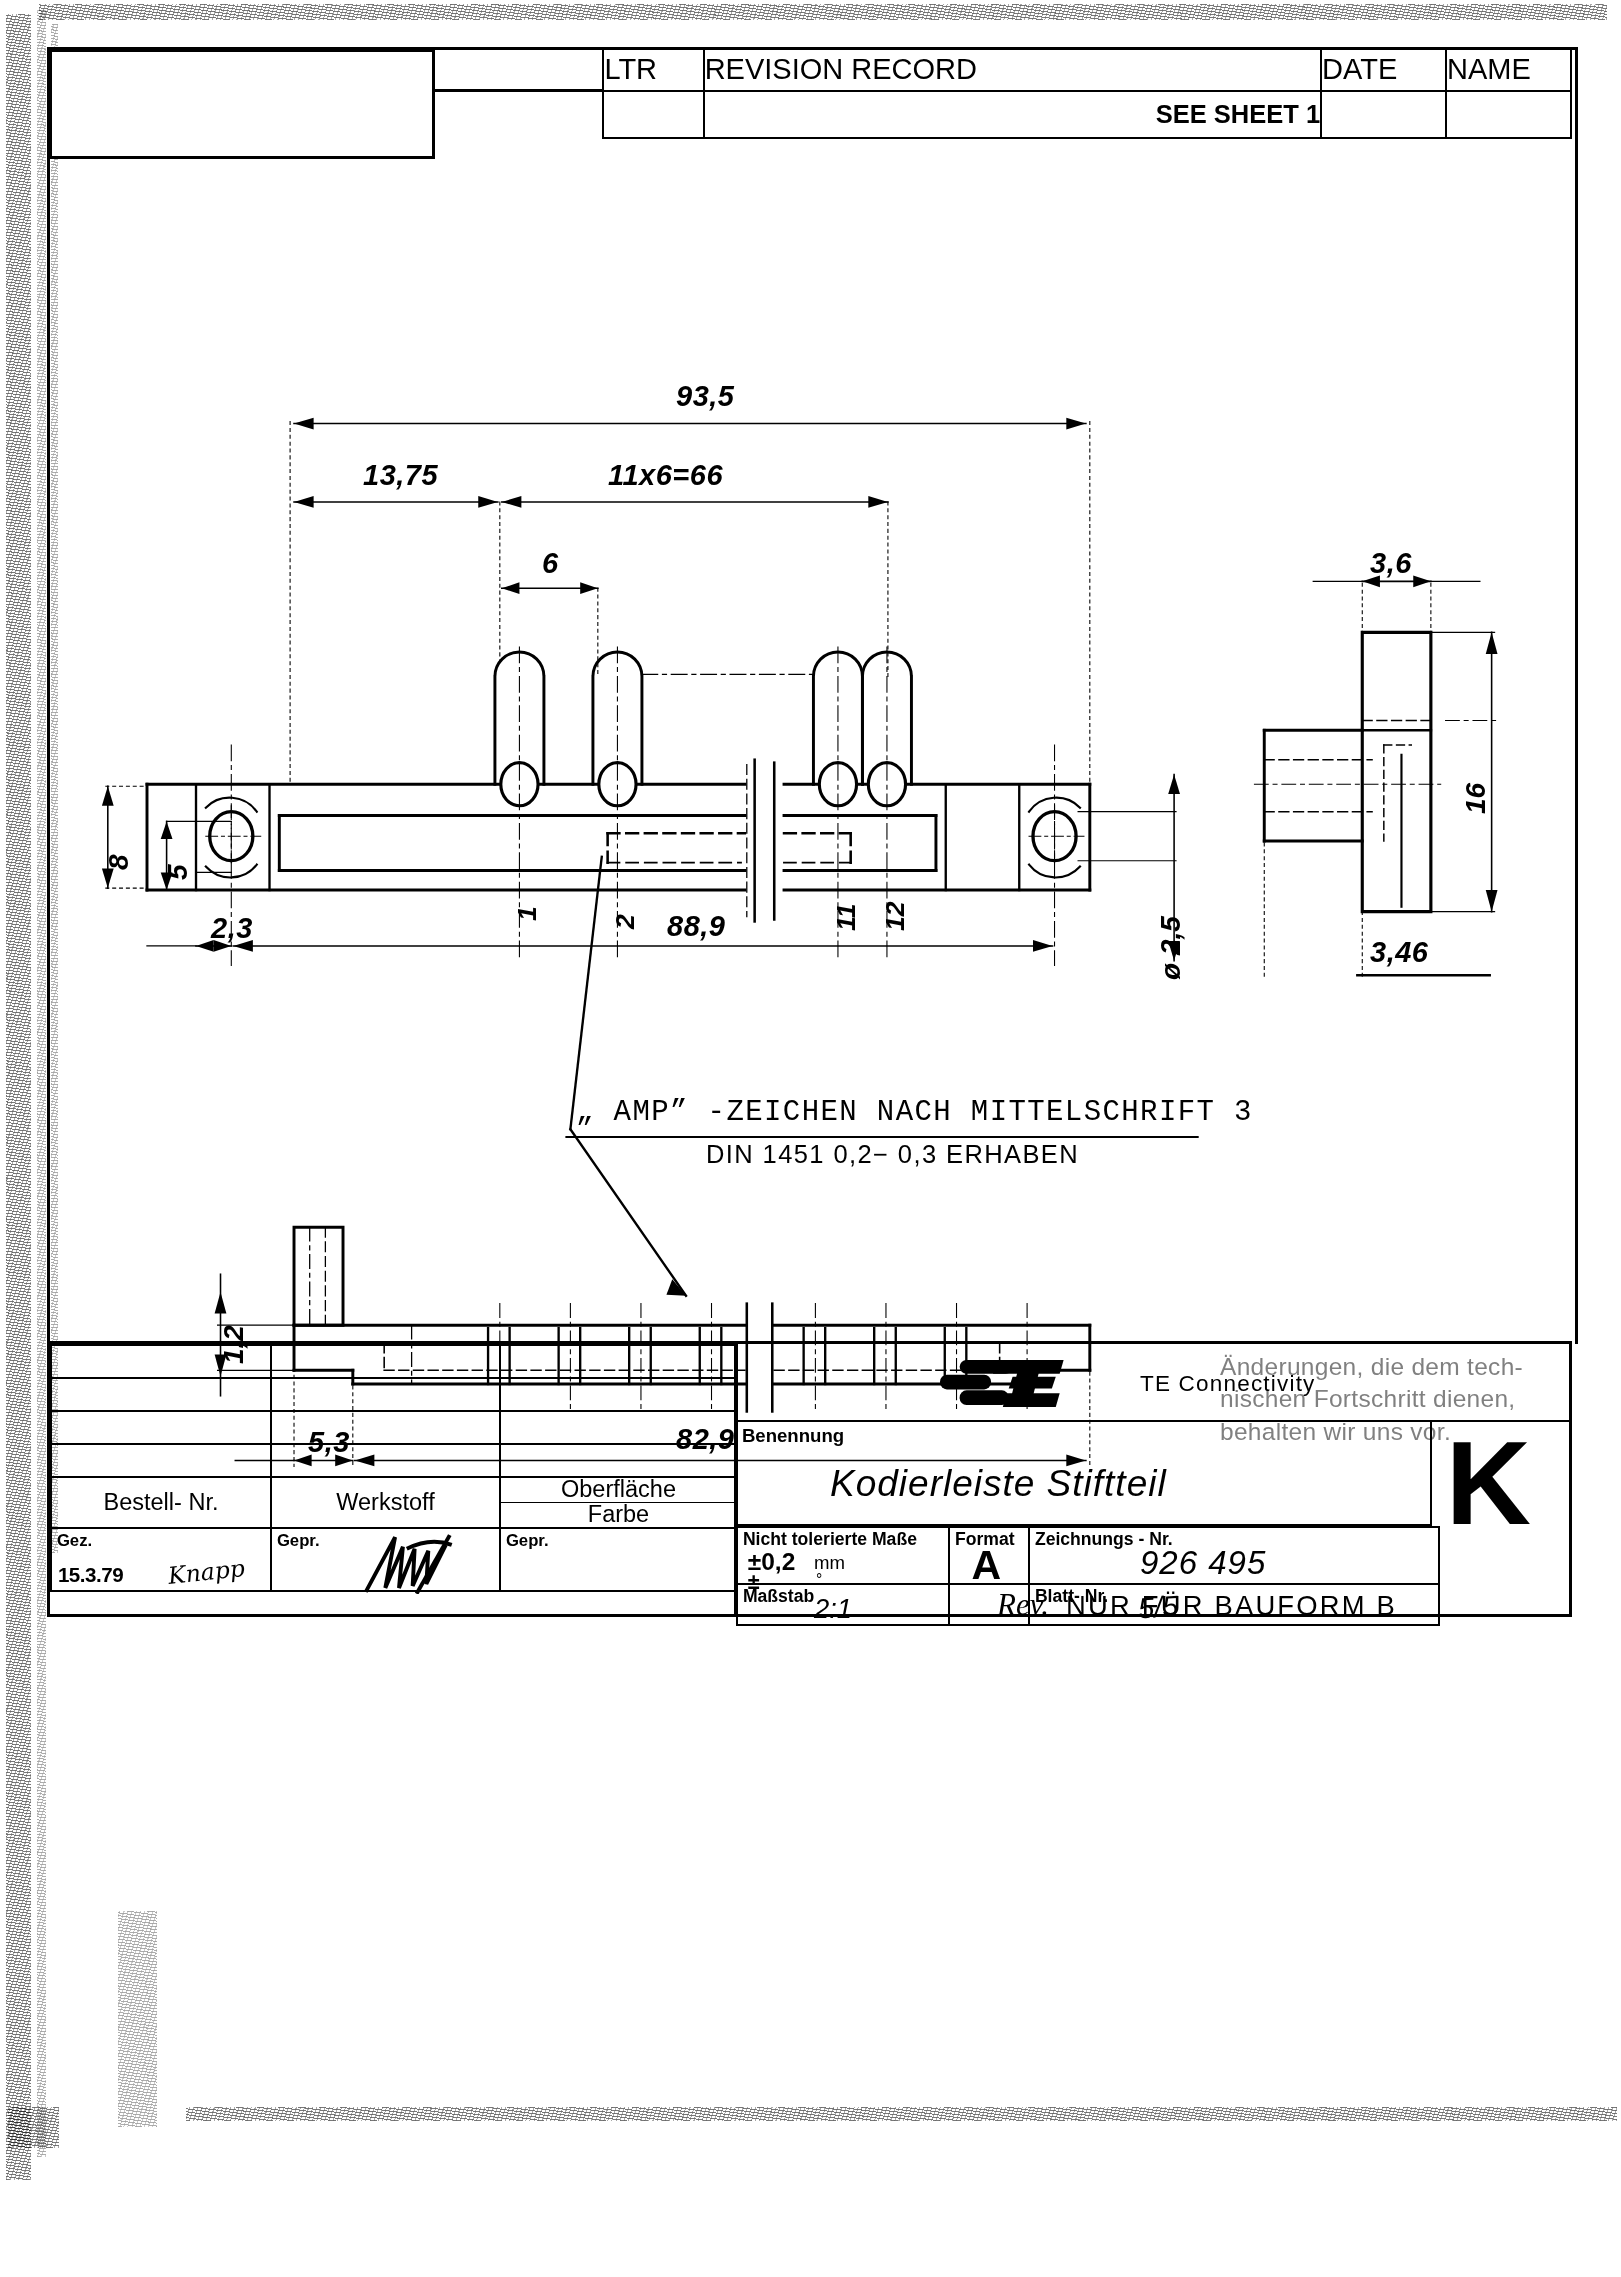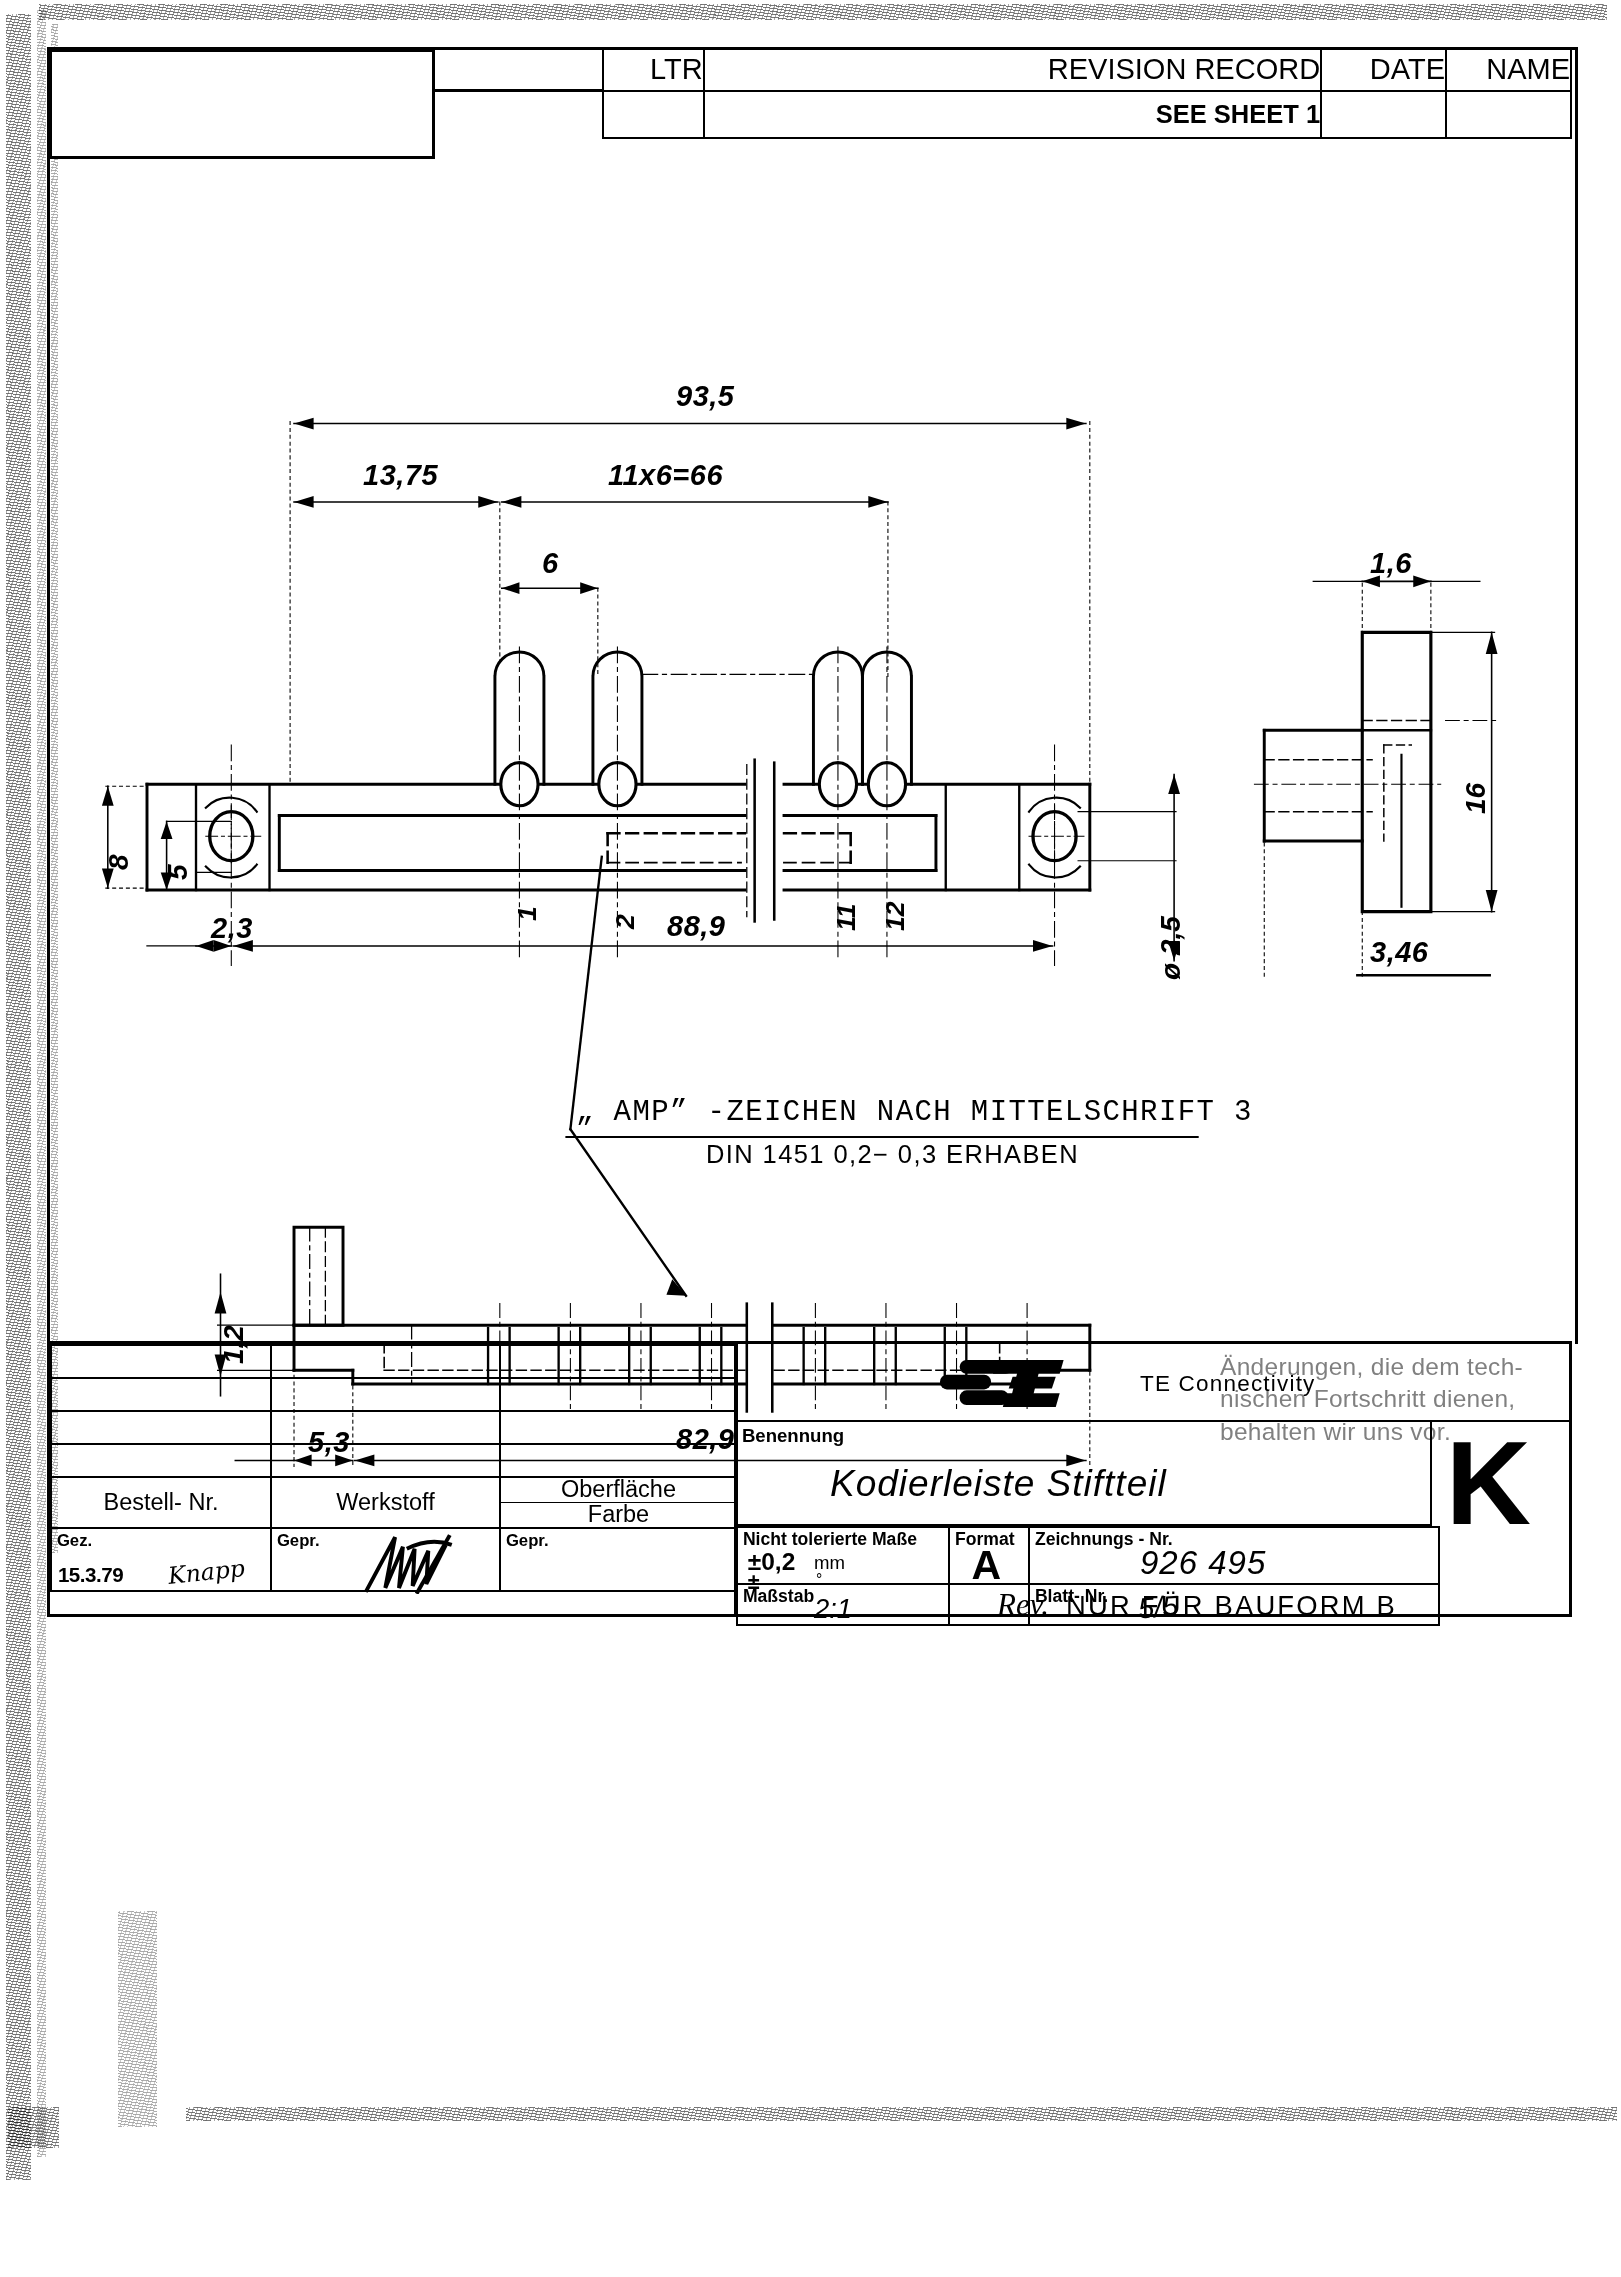--- a/index.html
+++ b/index.html
@@ -21,21 +21,21 @@
   .scan-bl-blob{left:7.8px;top:2107px;width:51px;height:41px;}
   .scan-bl2{left:118px;top:1911px;width:39px;height:216px;}
 
   
   .frame{position:absolute;left:47px;top:47px;width:1525px;height:1294px;
          border:3.9px solid #000;border-bottom:none;}
 
   
   .revtbl{position:absolute;left:47px;top:47px;width:1525px;
           border-collapse:collapse;table-layout:fixed;}
-  .revtbl td{border:2px solid #000;padding:0;height:45px;text-align:right;
+  .revtbl td{border:2px solid #000;padding:0;height:45px;text-align:left;
              vertical-align:middle;font-size:26.5px;}
   .revtbl .hdr td{height:39px;font-size:29px;}
   .revtbl td.blank{border-top:3.9px solid #000;border-left:none;border-bottom:none;}
   .revtbl td.seesheet{font-weight:bold;font-size:25.5px;text-align:right;padding-left:25.5px;}
   .rv-c1{width:382px}.rv-c2{width:67px}.rv-c3{width:423px}
   .rv-c4{width:84px}.rv-c5{width:84px}
 
   
   .blank-box{position:absolute;left:49px;top:49px;width:380px;height:104px;
              border:3.9px solid #000;background:#fff;}
@@ -382,21 +382,21 @@
 <div class="dtxt dim-v" style="left:162px;top:880px;">5</div>
 <div class="dtxt dim" style="left:211px;top:912px;">2,3</div>
 <div class="dtxt dim" style="left:667px;top:910px;">88,9</div>
 <div class="dtxt dim-v" style="left:1155px;top:980px;">ø 2,5</div>
 
 <div class="dtxt pinnum" style="left:512px;top:921px;">1</div>
 <div class="dtxt pinnum" style="left:610px;top:929px;">2</div>
 <div class="dtxt pinnum" style="left:831px;top:931px;">11</div>
 <div class="dtxt pinnum" style="left:880px;top:931px;">12</div>
 
-<div class="dtxt dim" style="left:1370px;top:547px;">1,6</div>
+<div class="dtxt dim" style="left:1370px;top:547px;">3,6</div>
 <div class="dtxt dim-v" style="left:1460px;top:814px;">16</div>
 <div class="dtxt dim" style="left:1370px;top:936px;">3,46</div>
 
 <div class="dtxt dim-v" style="left:218px;top:1364px;">1,2</div>
 <div class="dtxt dim" style="left:308px;top:1426px;">5,3</div>
 <div class="dtxt dim" style="left:676px;top:1423px;">82,9</div>
 
 <div class="dtxt note" style="left:576px;top:1096px;">„ AMP” -ZEICHEN  NACH  MITTELSCHRIFT  3</div>
 <div class="dtxt note2" style="left:706px;top:1140px;">DIN 1451  0,2− 0,3  ERHABEN</div>
 

